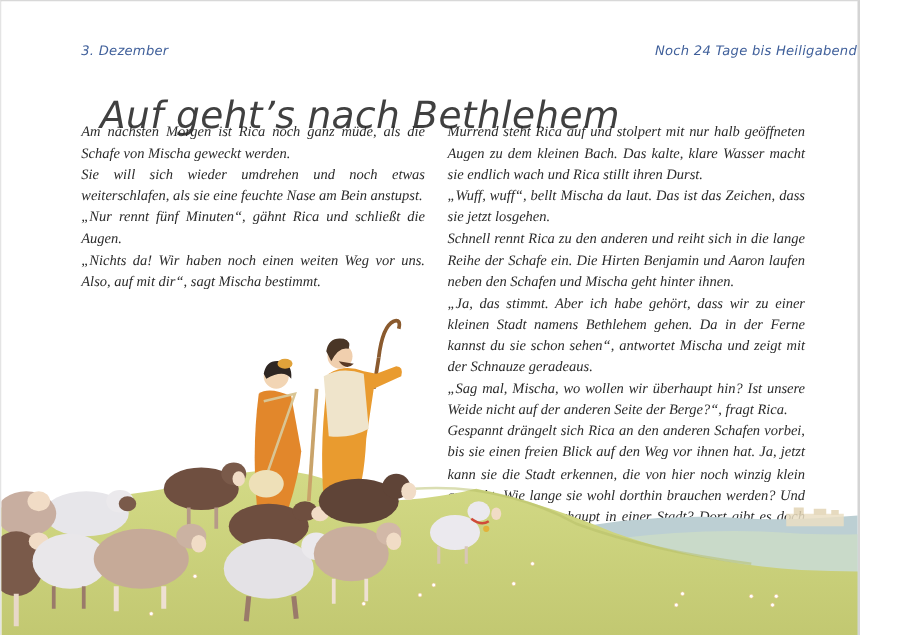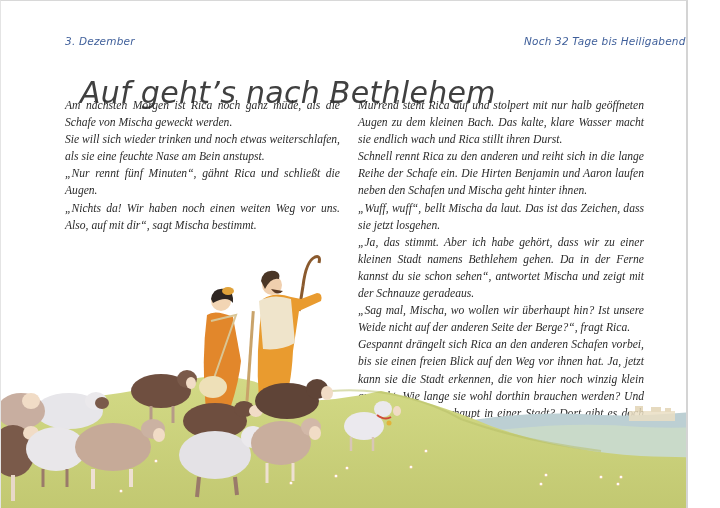--- a/index.html
+++ b/index.html
@@ -16,35 +16,35 @@
   .col p.last-indent { padding-left: 12px; }
   .illustration { position: absolute; left: 0; top: 250px; width: 720px; height: 258px; }
   .illustration svg { display: block; }
 </style>
 </head>
 <body>
 
 <div class="page">
 
   <div class="running-head left">3. Dezember</div>
-  <div class="running-head right">Noch 32 Tage bis Heiligabend</div>
+  <div class="running-head right">Noch 24 Tage bis Heiligabend</div>
 
   <h1 class="title">Auf geht’s nach Bethlehem</h1>
 
   <div class="col left">
     <p>Am nächsten Morgen ist Rica noch ganz müde, als die Schafe von Mischa geweckt werden.</p>
-    <p>Sie will sich wieder trinken und noch etwas weiterschlafen, als sie eine feuchte Nase am Bein anstupst.</p>
+    <p>Sie will sich wieder umdrehen und noch etwas weiterschlafen, als sie eine feuchte Nase am Bein anstupst.</p>
     <p>„Nur rennt fünf Minuten“, gähnt Rica und schließt die Augen.</p>
     <p>„Nichts da! Wir haben noch einen weiten Weg vor uns. Also, auf mit dir“, sagt Mischa bestimmt.</p>
   </div>
 
   <div class="col right">
     <p>Murrend steht Rica auf und stolpert mit nur halb geöffneten Augen zu dem kleinen Bach. Das kalte, klare Wasser macht sie endlich wach und Rica stillt ihren Durst.</p>
+    <p>„Wuff, wuff“, bellt Mischa da laut. Das ist das Zeichen, dass sie jetzt losgehen.</p>
     <p>Schnell rennt Rica zu den anderen und reiht sich in die lange Reihe der Schafe ein. Die Hirten Benjamin und Aaron laufen neben den Schafen und Mischa geht hinter ihnen.</p>
-    <p>„Wuff, wuff“, bellt Mischa da laut. Das ist das Zeichen, dass sie jetzt losgehen.</p>
     <p>„Ja, das stimmt. Aber ich habe gehört, dass wir zu einer kleinen Stadt namens Bethlehem gehen. Da in der Ferne kannst du sie schon sehen“, antwortet Mischa und zeigt mit der Schnauze geradeaus.</p>
     <p>„Sag mal, Mischa, wo wollen wir überhaupt hin? Ist unsere Weide nicht auf der anderen Seite der Berge?“, fragt Rica.</p>
     <p>Gespannt drängelt sich Rica an den anderen Schafen vorbei, bis sie einen freien Blick auf den Weg vor ihnen hat. Ja, jetzt kann sie die Stadt erkennen, die von hier noch winzig klein aussieht. Wie lange sie wohl dorthin brauchen werden? Und was wollen sie überhaupt in einer Stadt? Dort gibt es doch gar</p>
     <p class="last-indent">kein Gras!</p>
   </div>
 
   <div class="illustration">
     <svg width="720" height="258" viewBox="0 0 720 258" xmlns="http://www.w3.org/2000/svg">
       <defs>
         <linearGradient id="grassG" x1="0" y1="0" x2="0" y2="1">

